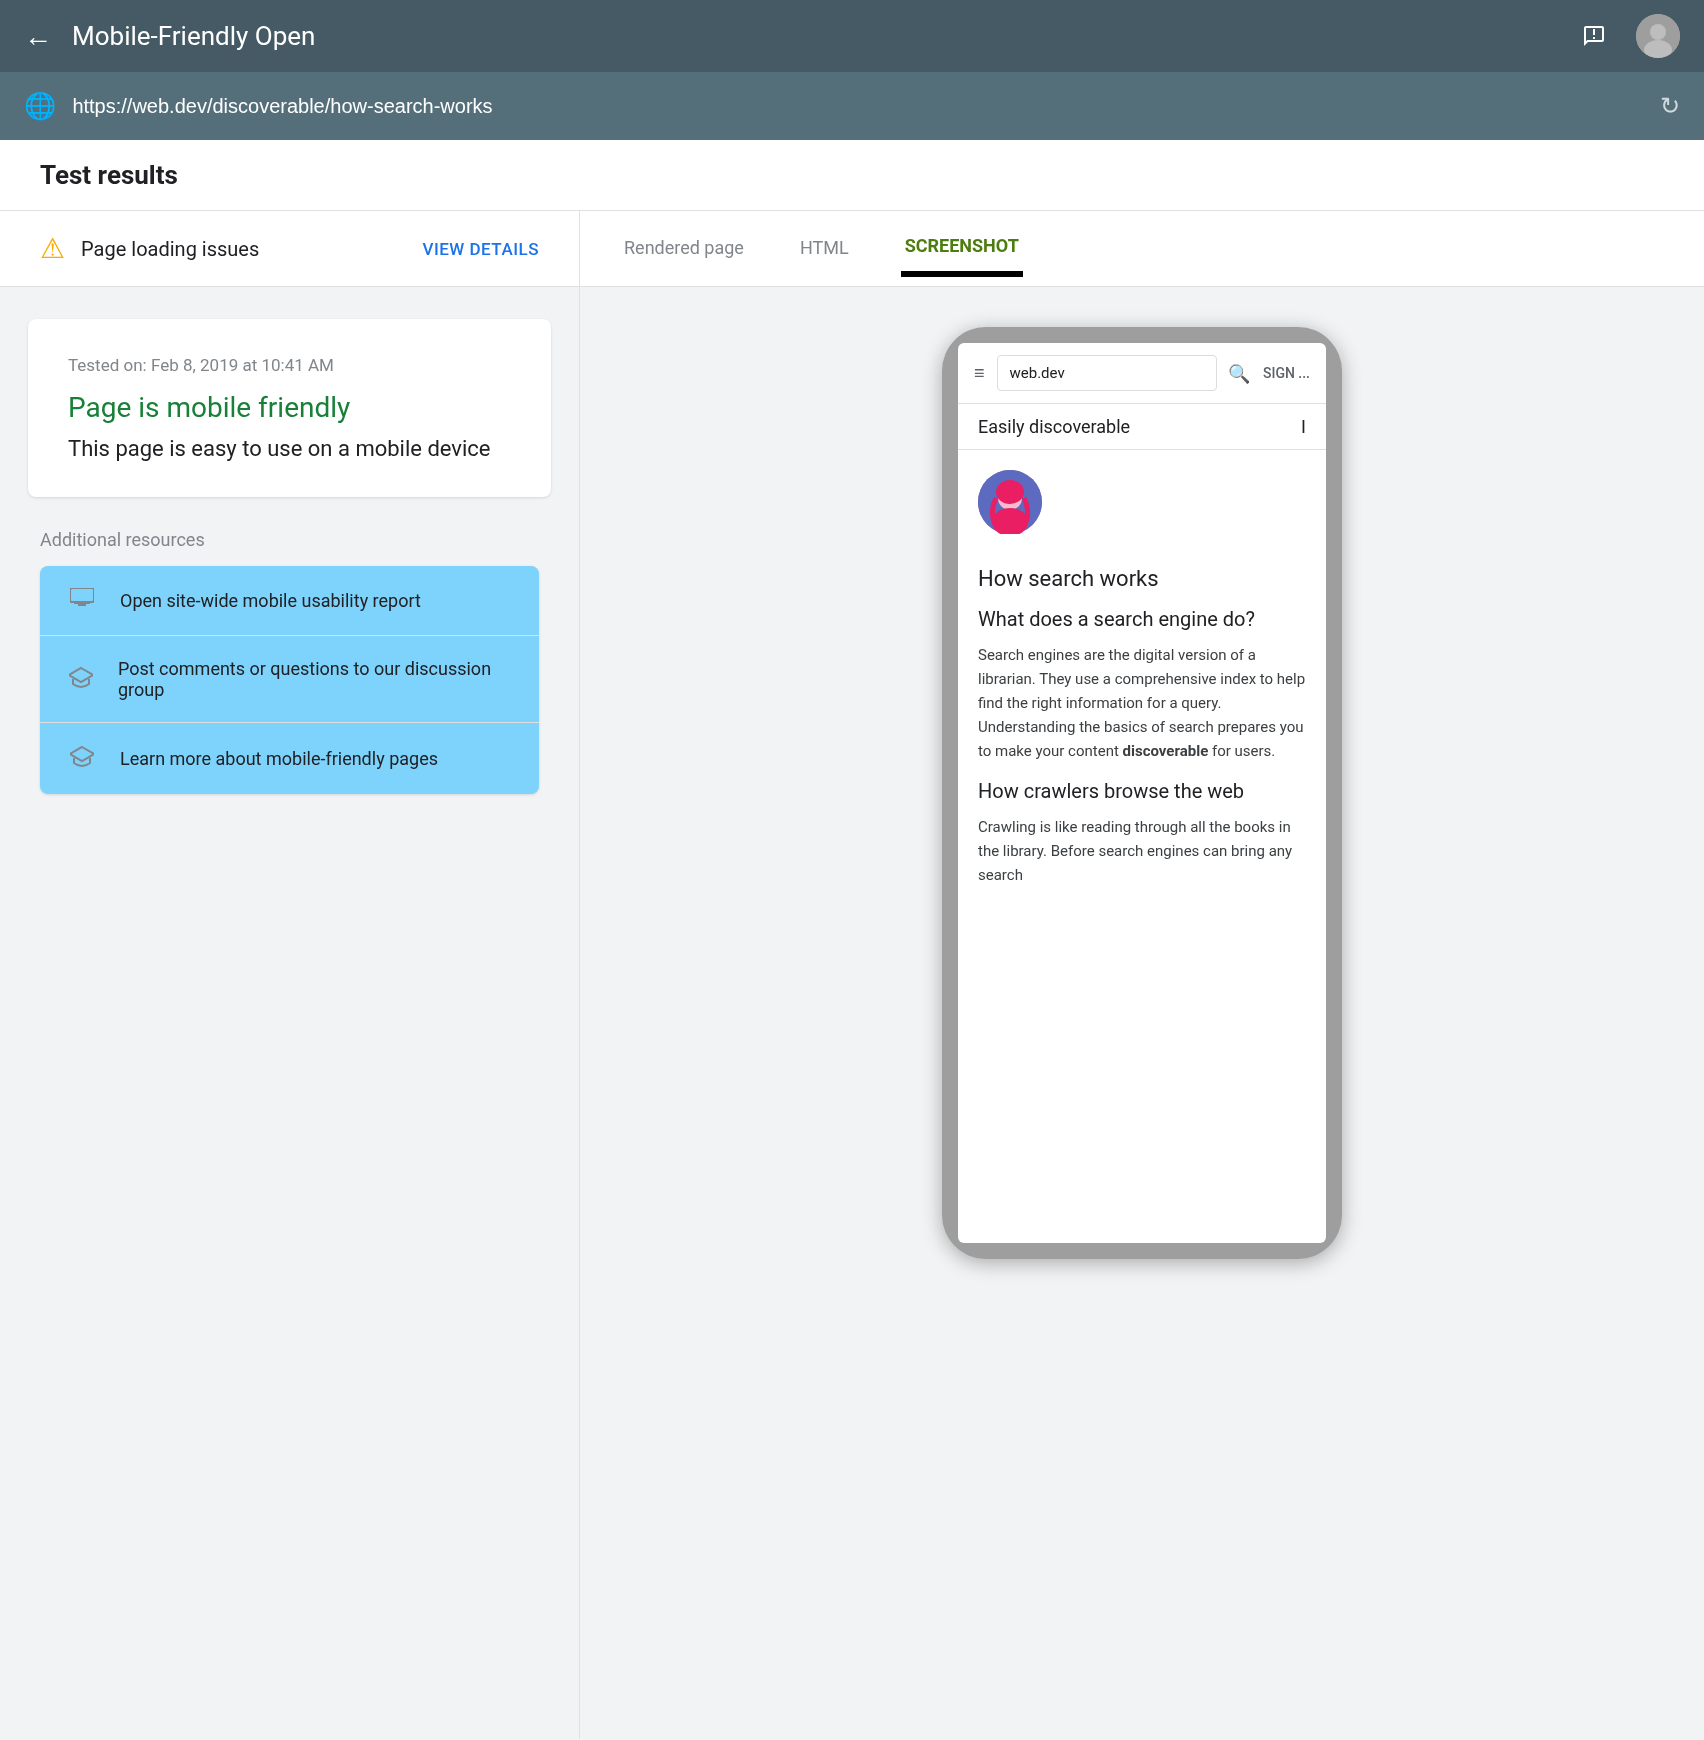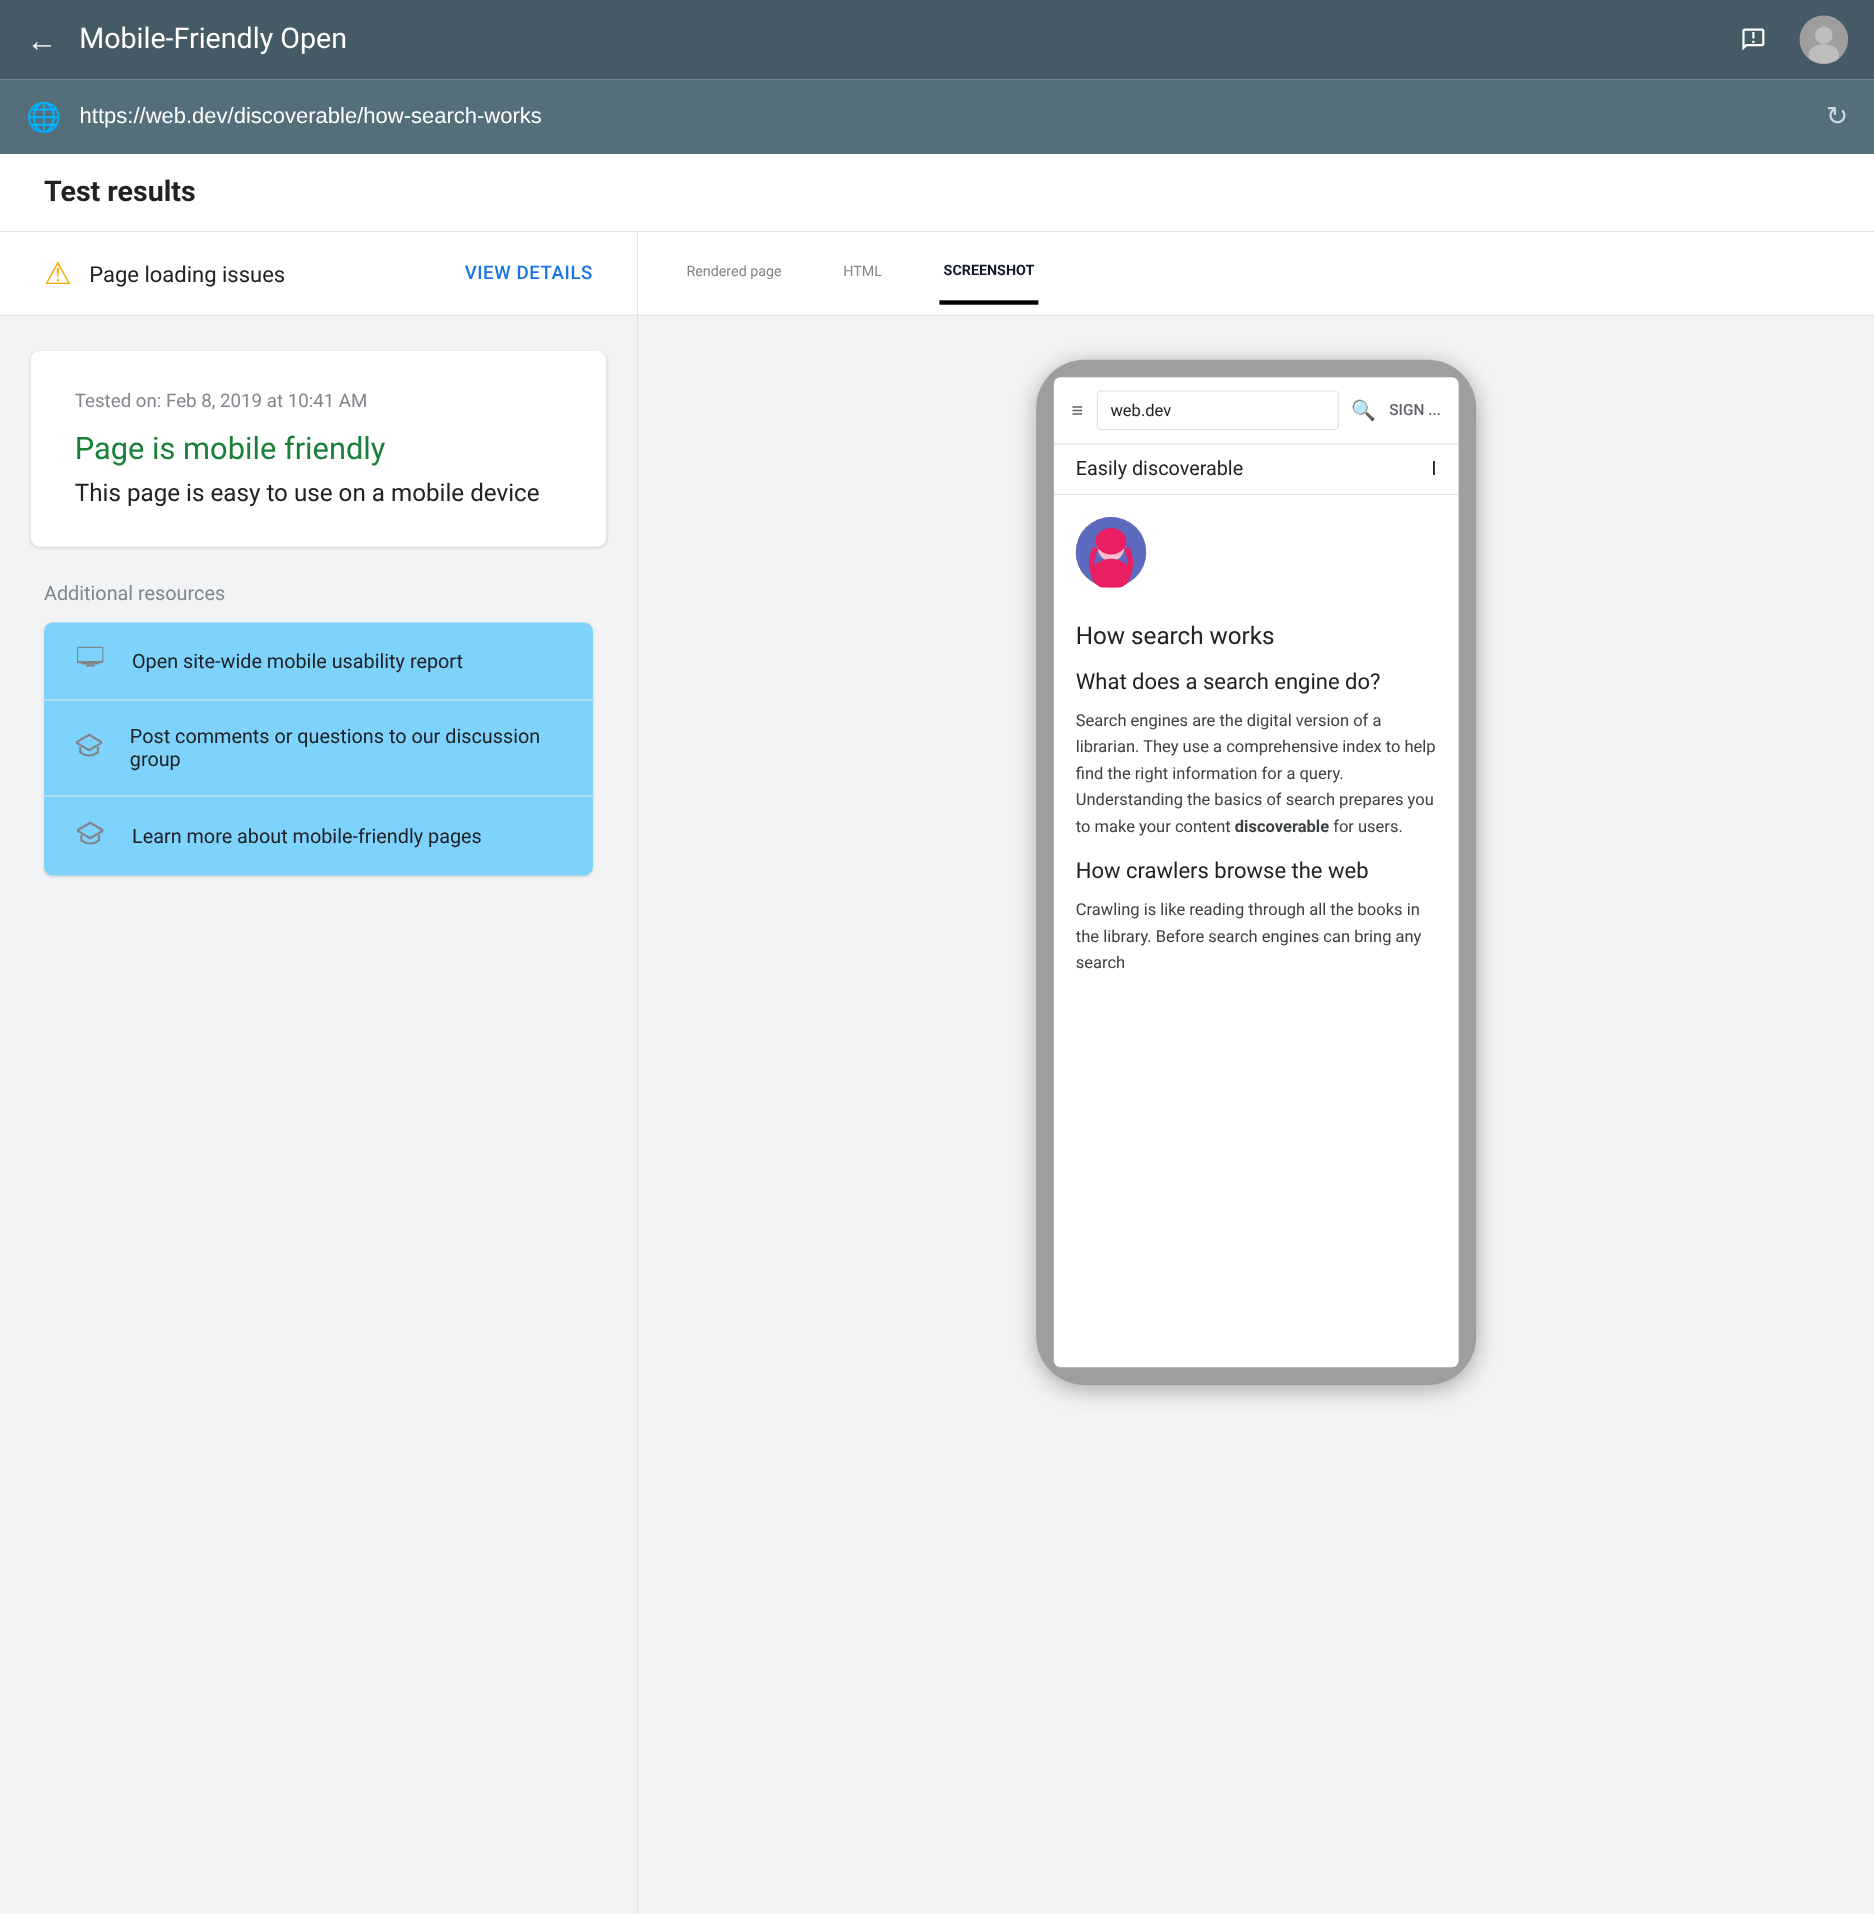--- a/index.html
+++ b/index.html
@@ -206,33 +206,33 @@
     .tabs-bar {
       background: white;
       display: flex;
       align-items: center;
       padding: 0 40px;
       height: 76px;
       border-bottom: 1px solid #e0e0e0;
       gap: 48px;
     }
     .tab-item {
-      font-size: 13px;
+      font-size: 18px;
       color: #80868b;
       padding: 0 4px;
       height: 56px;
       display: flex;
       align-items: center;
       cursor: pointer;
       border-bottom: 3px solid transparent;
       font-weight: 400;
     }
     .tab-item.active {
-      color: #0f172a;
-      border-bottom: 4px solid #000000;
+      color: #4d7c0f;
+      border-bottom: 6px solid #000000;
       font-weight: 700;
     }
 
     
     .phone-area {
       display: flex;
       justify-content: center;
       padding: 40px;
     }
     .phone-mockup {

